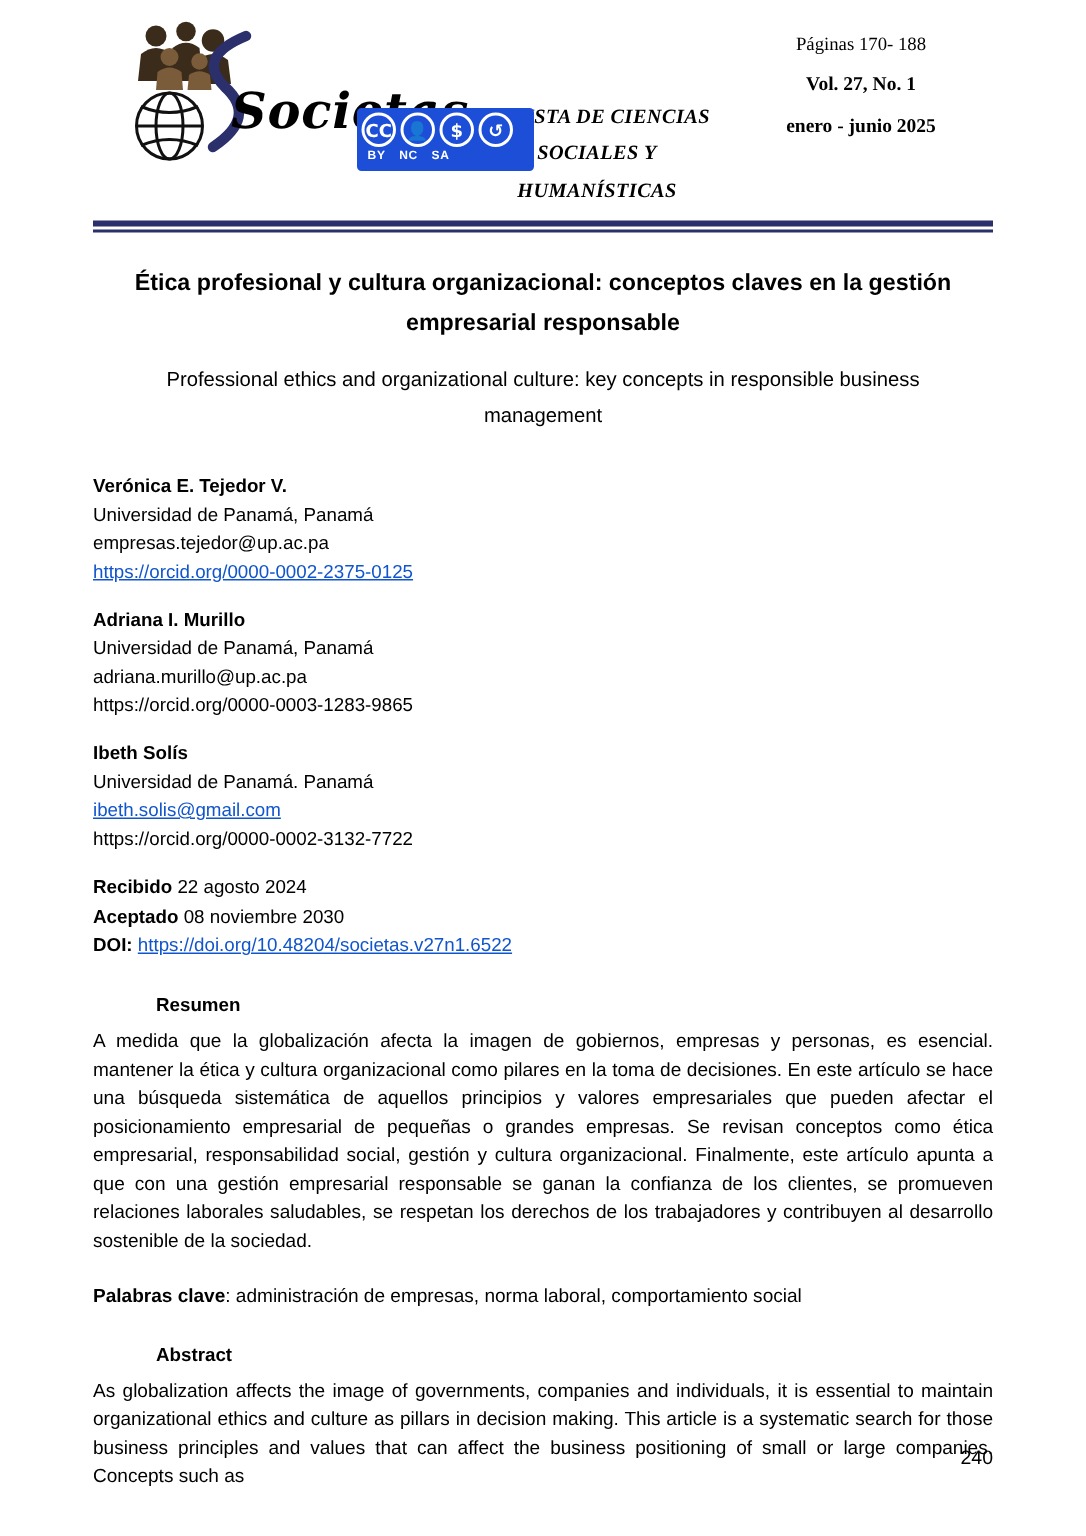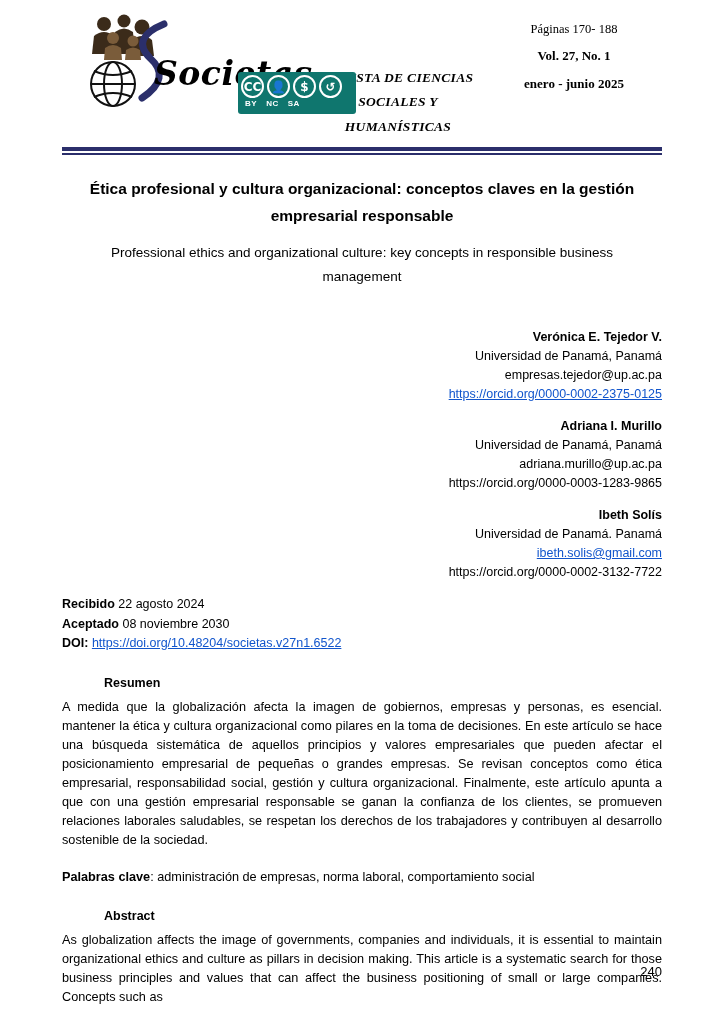--- a/index.html
+++ b/index.html
@@ -53,21 +53,21 @@
     position: absolute;
     left: 14px;
     top: 0px;
   }
   .cc-badge {
     position: absolute;
     left: 176px;
     top: 58px;
     width: 118px;
     height: 42px;
-    background: #0f766e;
+    background: #1d4ed8;
     border-radius: 3px;
     color: #ffffff;
     box-sizing: border-box;
     padding: 2px 3px;
   }
   .cc-row-top {
     display: flex;
     align-items: center;
     gap: 3px;
     height: 25px;
@@ -160,22 +160,21 @@
   .title-en {
     text-align: center;
     font-size: 13.5px;
     line-height: 1.75;
     margin-top: 12px;
     padding: 0 18px;
   }
 
   
   .authors {
-    margin-top: 40px;
-    text-align: right;
+    margin-top: 27px;
     font-size: 12.5px;
     line-height: 1.5;
   }
   .author-block { margin-bottom: 14px; }
   .author-name { font-weight: bold; }
   .author-link-plain { color: #000000; }
   .author-link-blue {
     color: #1155cc;
     text-decoration: underline;
   }

